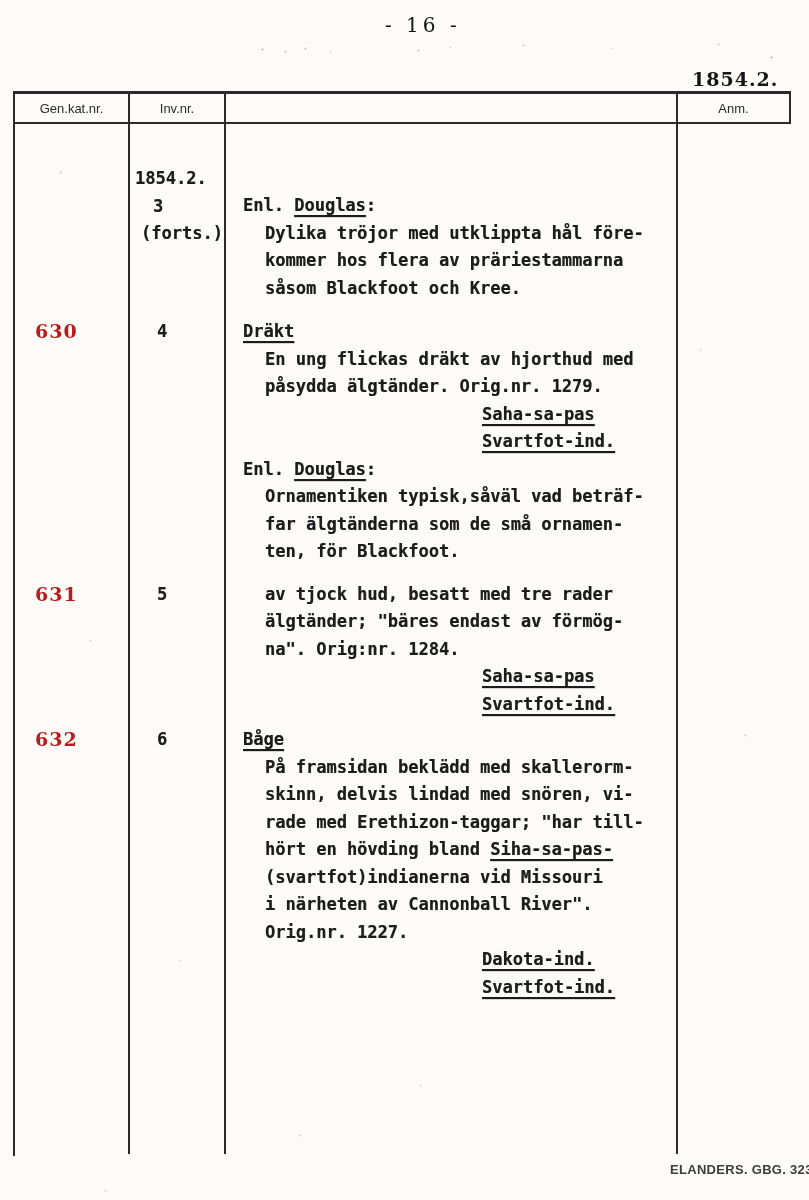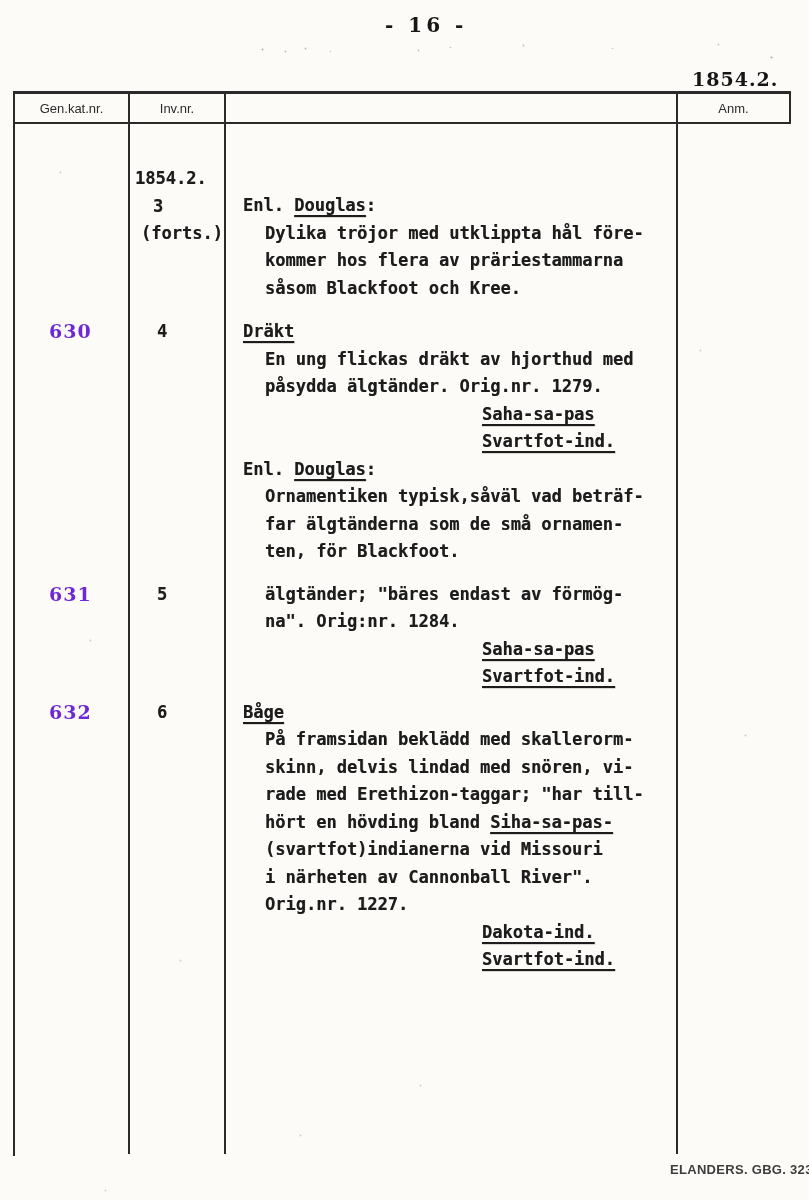--- a/index.html
+++ b/index.html
@@ -14,21 +14,21 @@
     width:809px;height:1200px;
     background:var(--paper);
     overflow:hidden;
     font-family:"DejaVu Sans Mono", monospace;
     color:var(--ink);
   }
   
   .pagenum{
     position:absolute;left:385px;top:13px;
     font-family:"DejaVu Serif", serif;
-    font-weight:bold;font-size:20px;letter-spacing:4px;
+    font-weight:normal;font-size:20px;letter-spacing:4px;
     color:#161616;
     text-align:right;
   }
   .refnum{
     position:absolute;left:692px;top:68px;
     font-family:"DejaVu Serif", serif;
     font-weight:bold;font-size:19px;letter-spacing:1px;
     color:#161616;
   }
   .printer{
@@ -68,22 +68,22 @@
   .r3 .c{padding-top:15px}
   .r4 .c{padding-top:8px}
   
   .line{
     font-size:17px;font-weight:bold;line-height:27.5px;height:27.5px;
     white-space:pre;
     text-shadow:0.3px 0.3px 0.5px rgba(25,25,25,0.55);
   }
   .num{
     font-family:"DejaVu Serif", serif;
-    font-size:19px;letter-spacing:1px;color:#6d28d9;
-    padding-left:34px;text-shadow:none;
+    font-size:19px;letter-spacing:1px;color:#b91c1c;
+    padding-left:20px;text-shadow:none;
   }
   .l-group{padding-left:5px}
   .l-nr{padding-left:23px}
   .l-note{padding-left:11px}
   .l-invnum{padding-left:27px}
   .l-label{padding-left:17px}
   .l-body{padding-left:39px}
   .l-tribe{padding-left:256px}
   .u{
     text-decoration:underline;
@@ -168,20 +168,21 @@
           <div class="c c4"></div>
         </div>
         <div class="row r3">
           <div class="c c1">
             <div class="line num">631</div>
           </div>
           <div class="c c2">
             <div class="line l-invnum">5</div>
           </div>
           <div class="c c3">
+            <div class="line l-body"><span>av tjock hud, besatt med tre rader</span></div>
             <div class="line l-body"><span>älgtänder; "bäres endast av förmög-</span></div>
             <div class="line l-body"><span>na". Orig:nr. 1284.</span></div>
             <div class="line l-tribe"><span class="u">Saha-sa-pas</span></div>
             <div class="line l-tribe"><span class="u">Svartfot-ind.</span></div>
           </div>
           <div class="c c4"></div>
         </div>
         <div class="row r4">
           <div class="c c1">
             <div class="line num">632</div>

